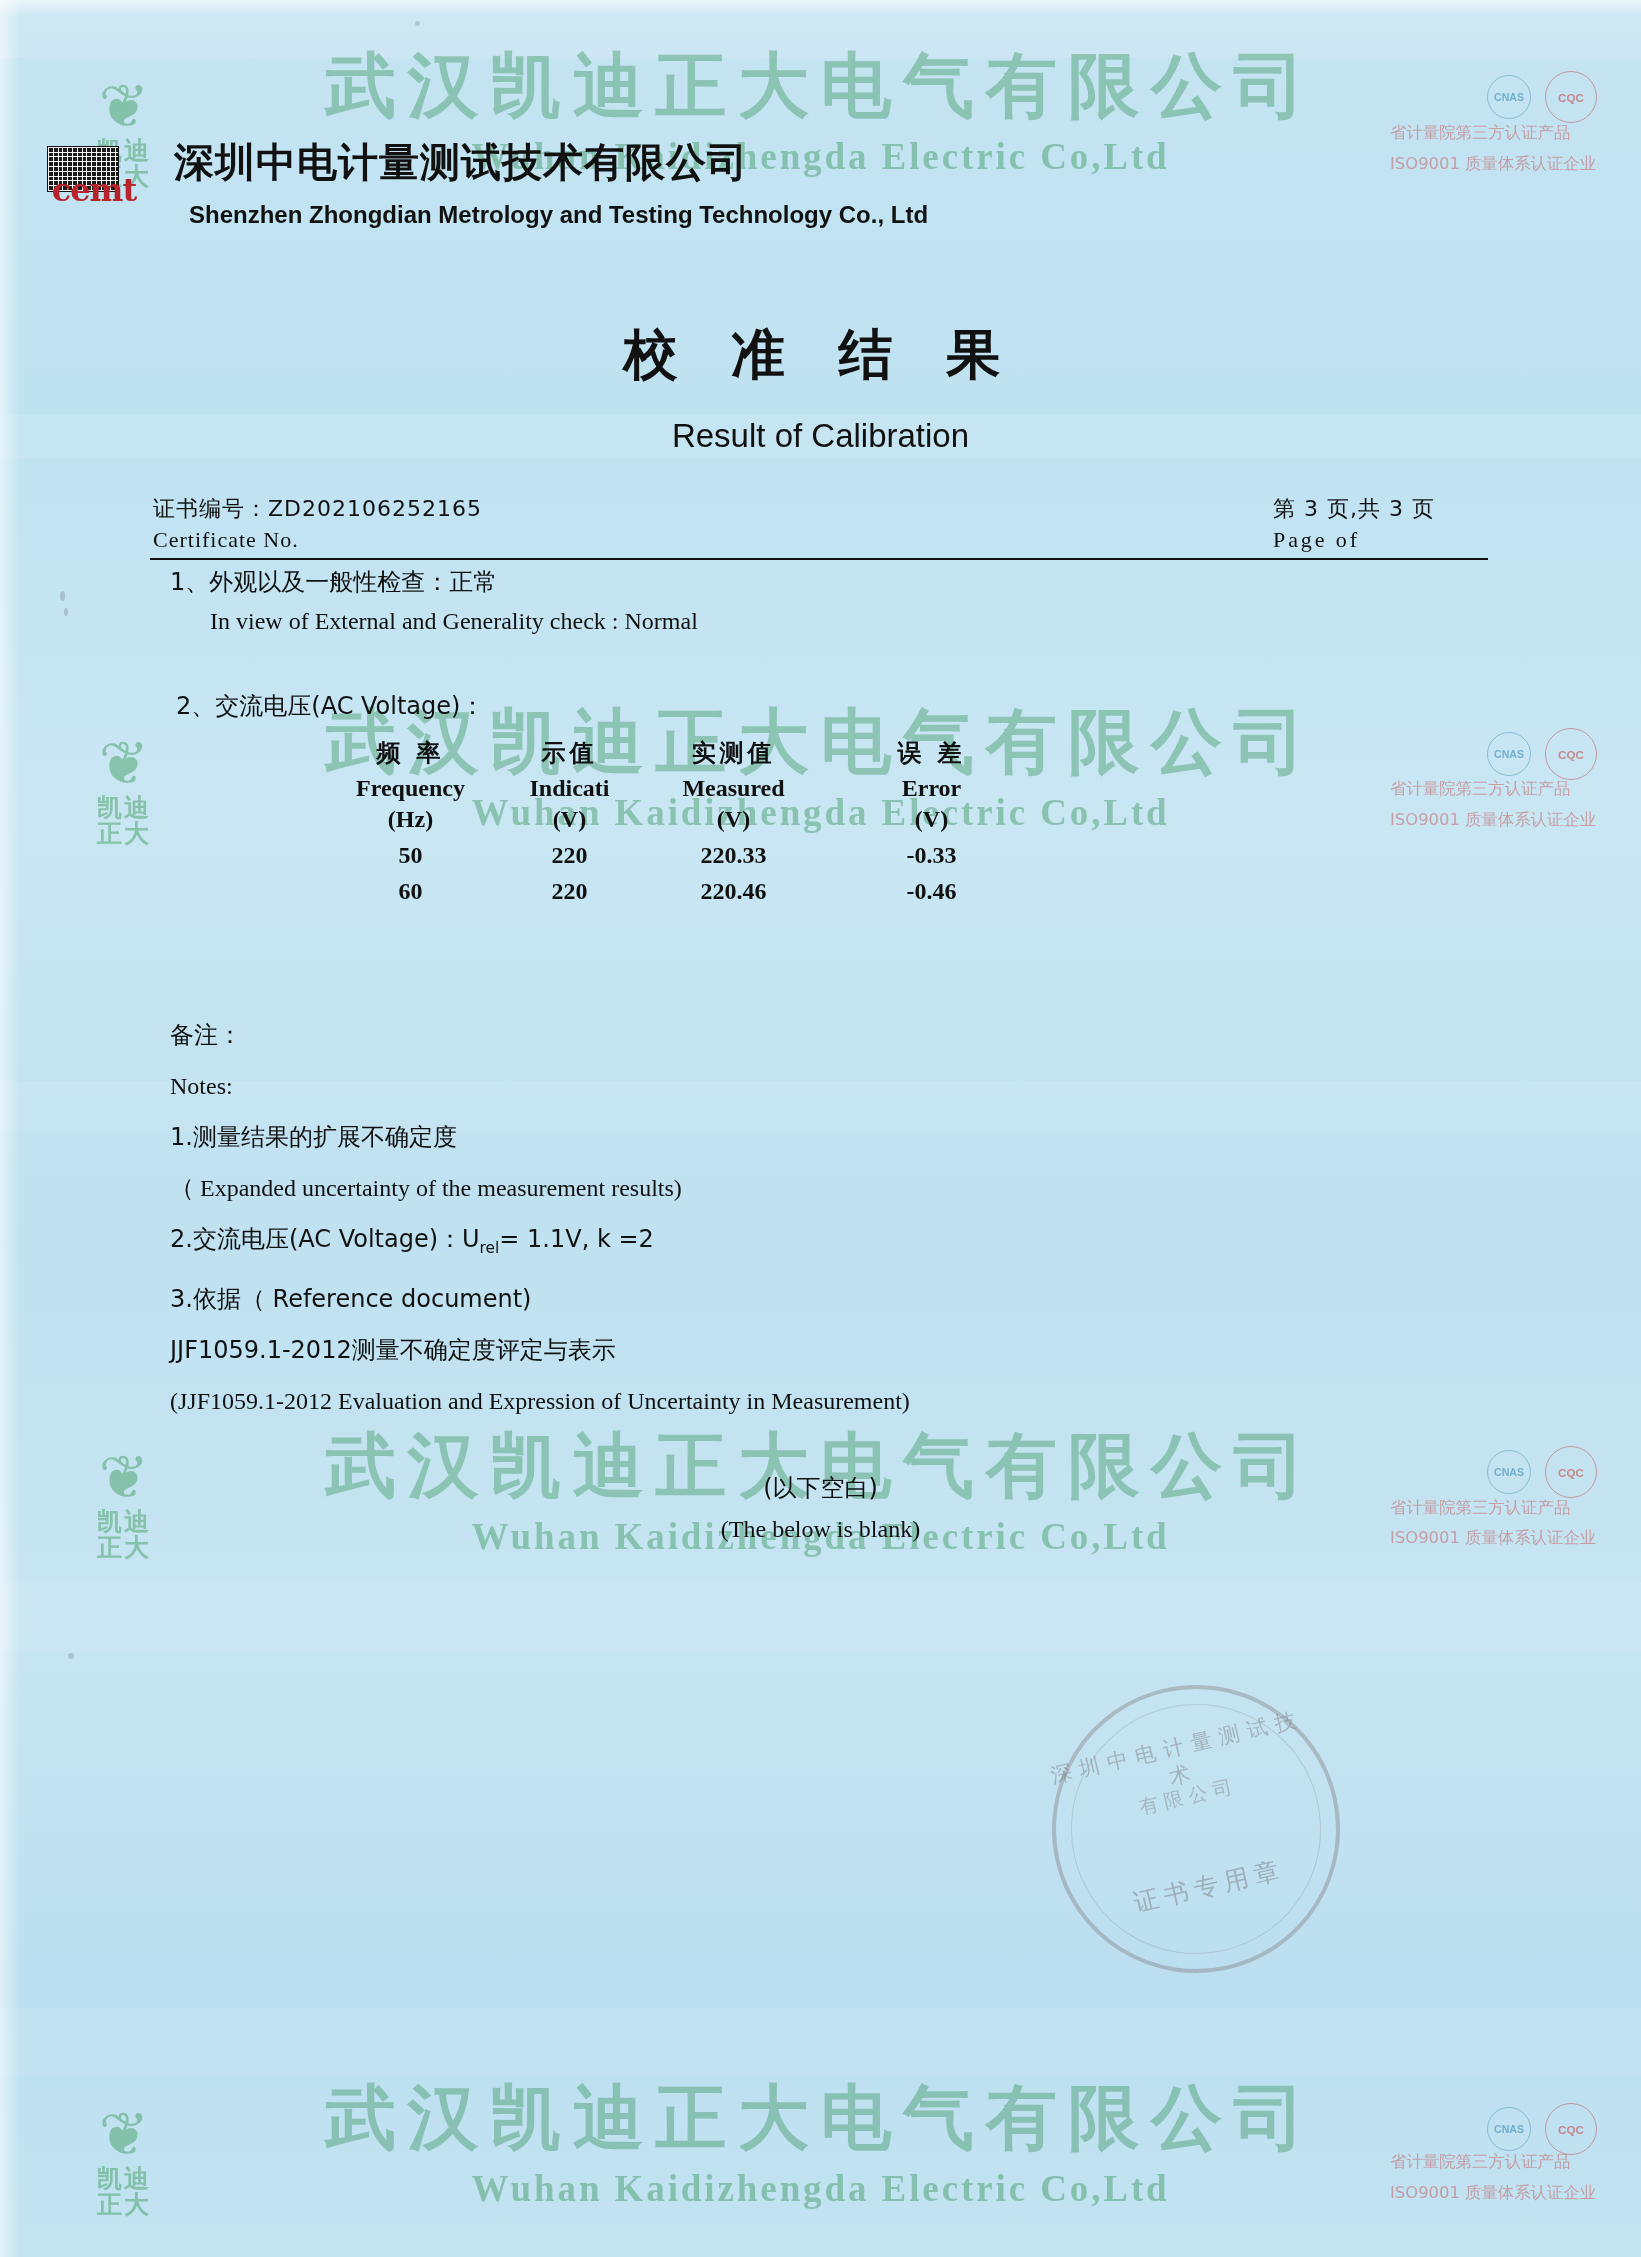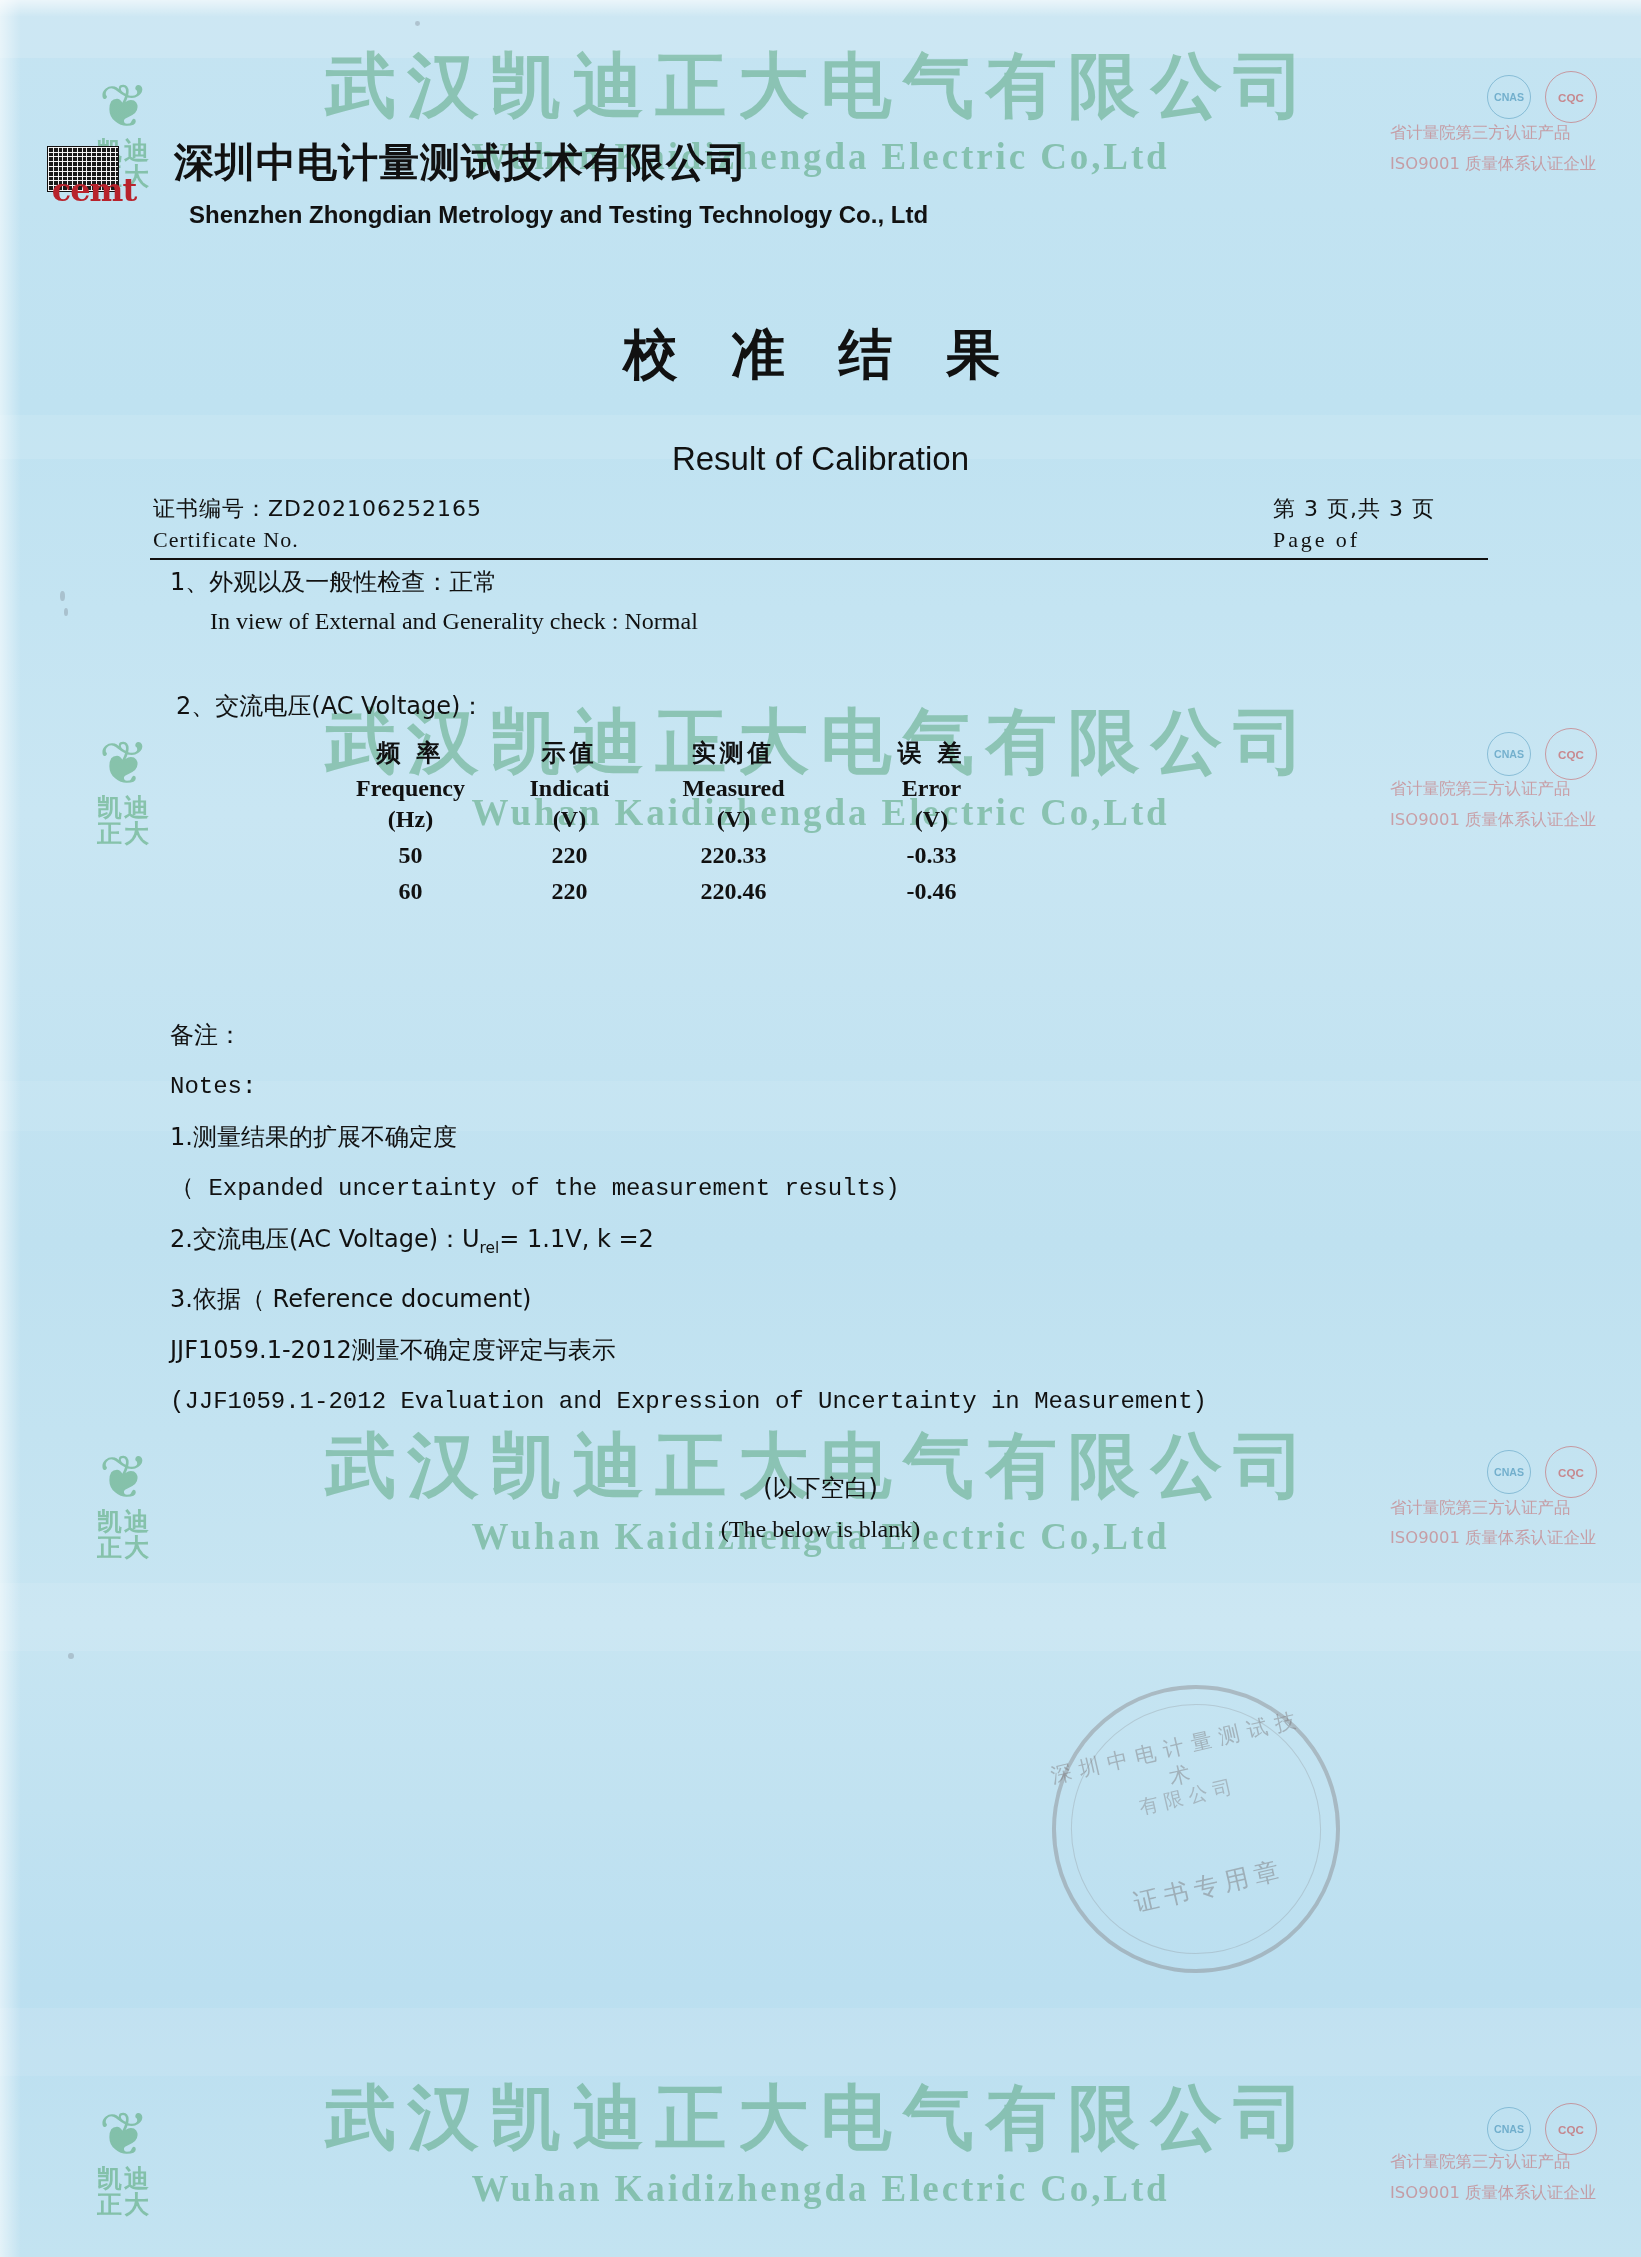--- a/index.html
+++ b/index.html
@@ -170,21 +170,21 @@
     width: 1641px;
     text-align: center;
     font-family: "DejaVu Sans", sans-serif;
     font-weight: bold;
     font-size: 54px;
     letter-spacing: 17.4px;
     color: #111;
   }
   .title-en {
     position: absolute;
-    left: 0; top: 440px;
+    left: 0; top: 417px;
     width: 1641px;
     text-align: center;
     font-family: "Liberation Sans", sans-serif;
     font-size: 33px;
     color: #111;
   }
 
   
   .cert-left-cn {
     position: absolute; left: 153px; top: 494px;
@@ -279,21 +279,21 @@
     width: 1255px;
     color: #111;
   }
   .notes .ln {
     font-family: "DejaVu Sans", sans-serif;
     font-size: 24px;
     line-height: 51px;
     white-space: nowrap;
   }
   .notes .ln.serif {
-    font-family: Liberation Mono, monospace;
+    font-family: Liberation Serif, serif;
   }
   .notes sub {
     font-size: 15.4px;
   }
 
   
   .blank-cn {
     position: absolute;
     left: 0; top: 1472px;
     width: 1641px;

